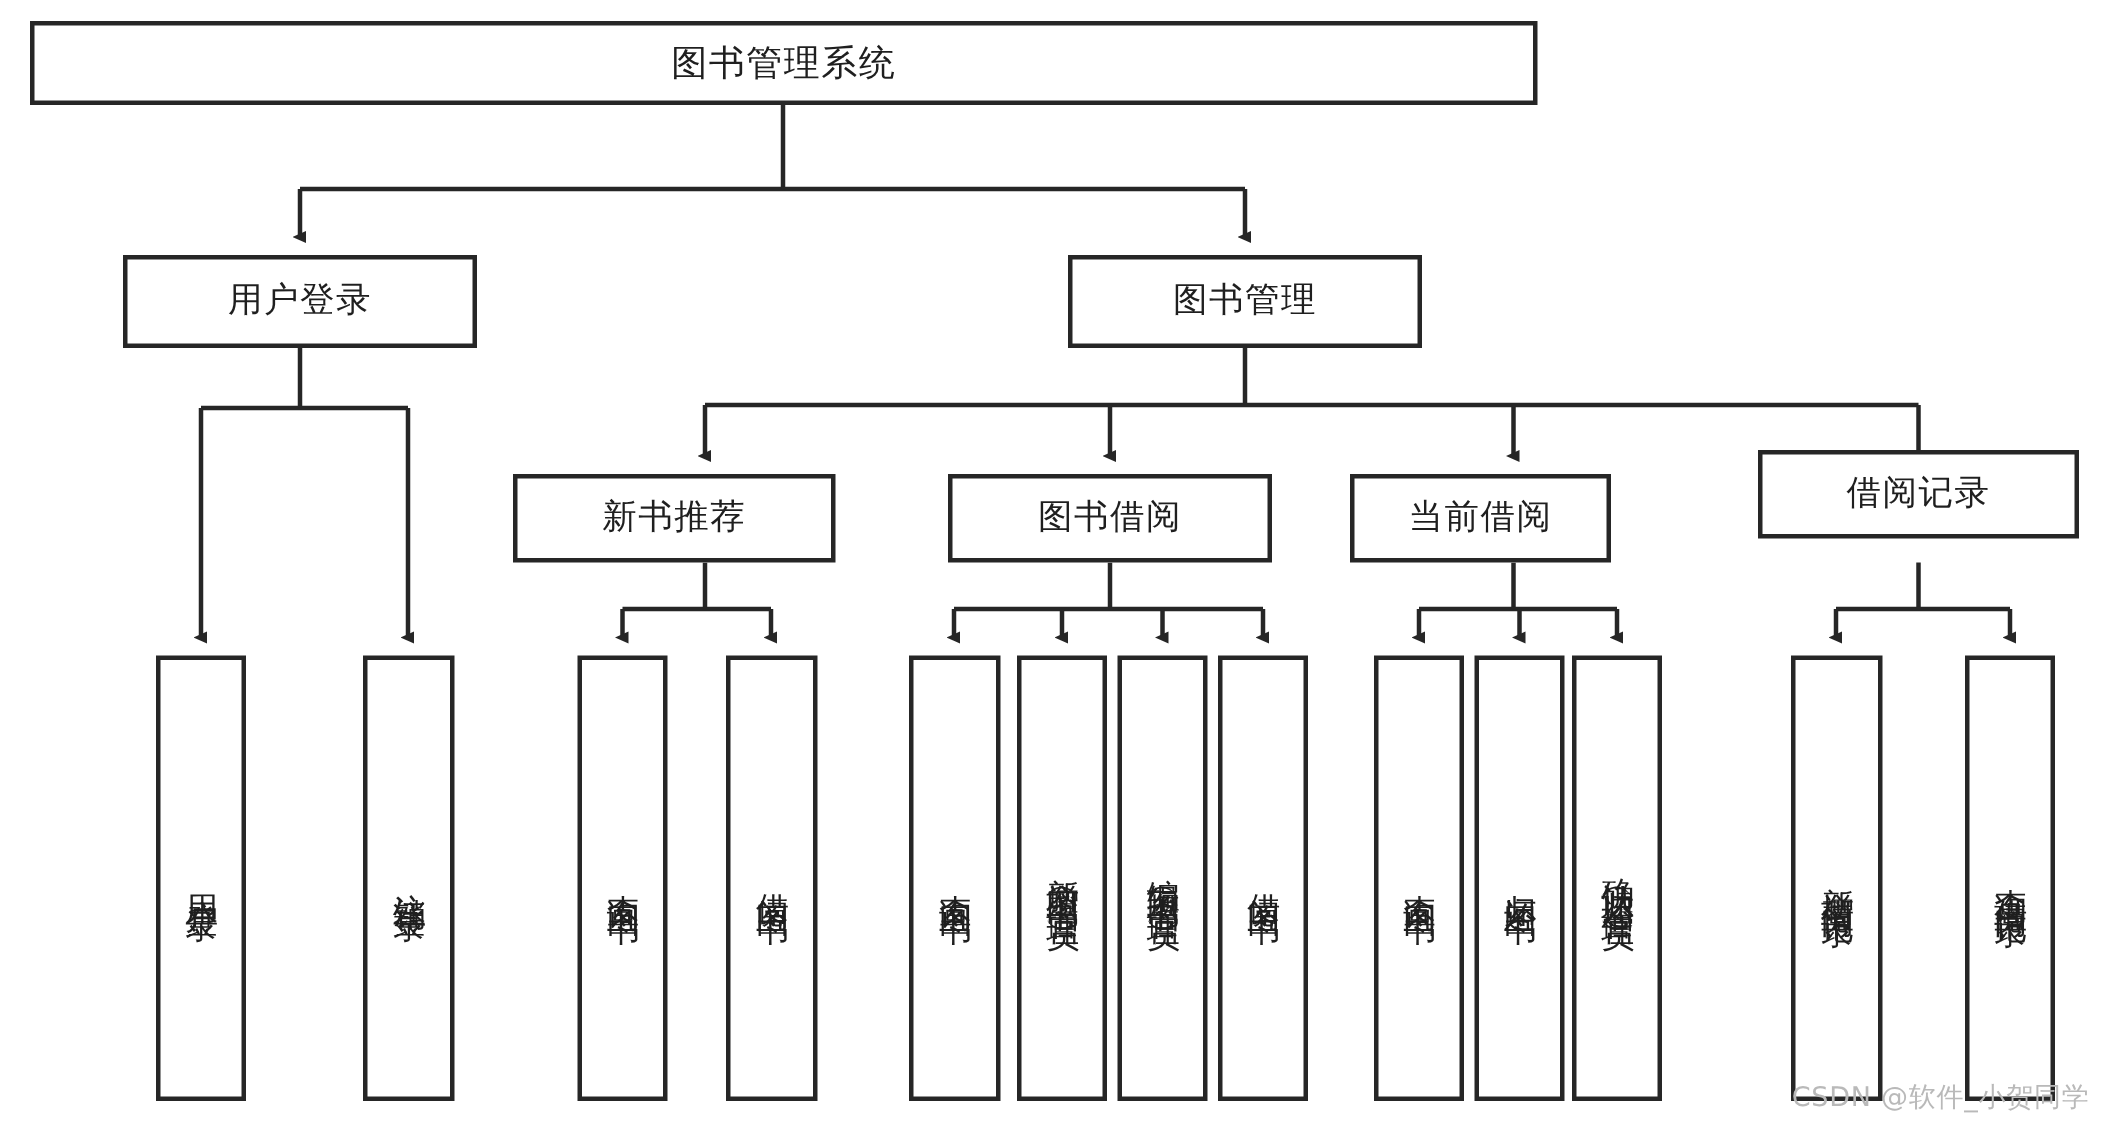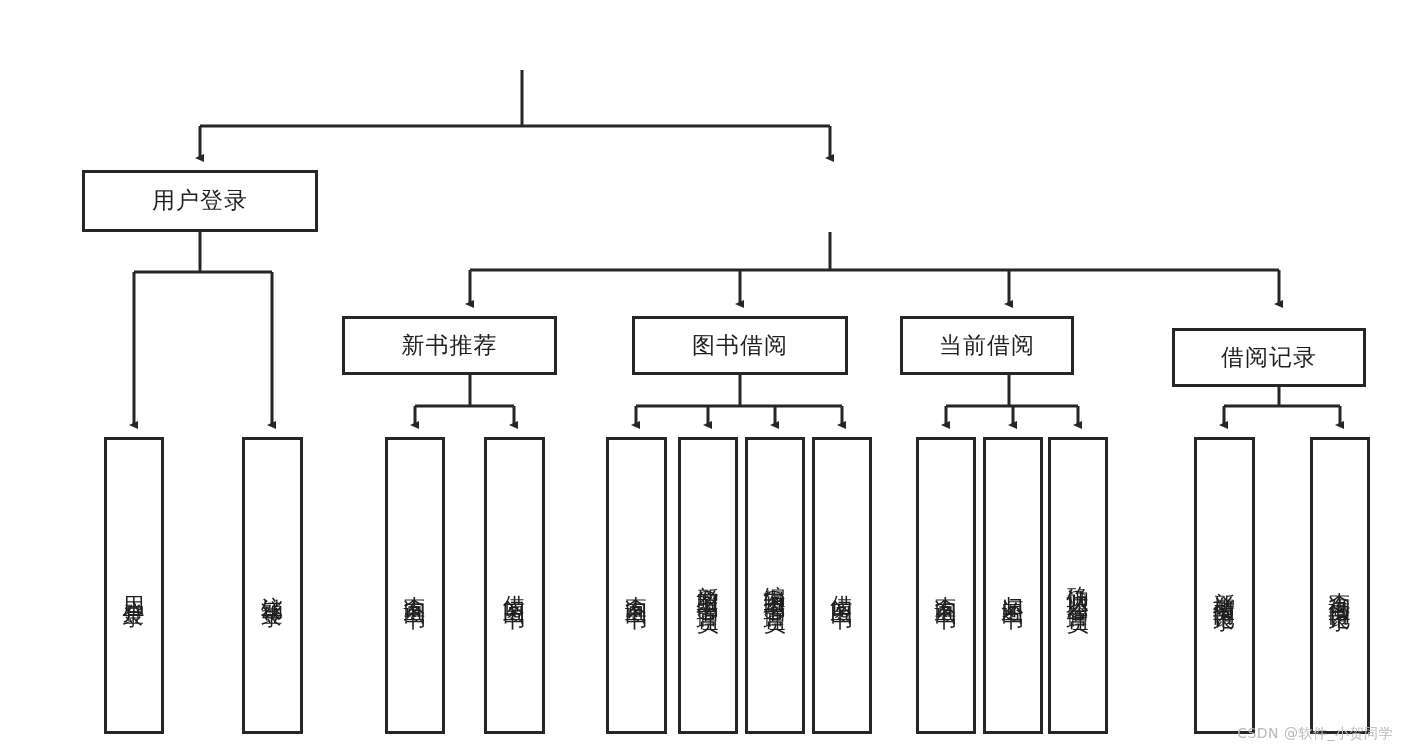--- a/index.html
+++ b/index.html
@@ -52,21 +52,21 @@
     max-height: 282px;
   }
   .node.root .node-label {
     font-size: 24px;
   }
   #watermark {
     position: absolute;
     right: 12px;
     bottom: 4px;
     color: #b9b9b9;
-    font-size: 14px;
+    font-size: 18px;
     letter-spacing: 0.5px;
     z-index: 5;
     white-space: nowrap;
     pointer-events: none;
   }
 </style>
 </head>
 <body>
 
 <div id="diagram-root">
@@ -114,35 +114,41 @@
       <path d="M1013,406 L1013,425" marker-end="url(#arrow)"></path>
       <path d="M1078,406 L1078,425" marker-end="url(#arrow)"></path>
 
       <path d="M1279,375 L1279,406"></path>
       <path d="M1224,406 L1340,406"></path>
       <path d="M1224,406 L1224,425" marker-end="url(#arrow)"></path>
       <path d="M1340,406 L1340,425" marker-end="url(#arrow)"></path>
     </g>
   </svg>
 
+  <div class="node root" style="left:20px;top:14px;width:1005px;height:56px;">
+    <span class="node-label">图书管理系统</span>
+  </div>
 
   <div class="node" style="left:82px;top:170px;width:236px;height:62px;">
     <span class="node-label">用户登录</span>
+  </div>
+  <div class="node" style="left:712px;top:170px;width:236px;height:62px;">
+    <span class="node-label">图书管理</span>
   </div>
 
   <div class="node" style="left:342px;top:316px;width:215px;height:59px;">
     <span class="node-label">新书推荐</span>
   </div>
   <div class="node" style="left:632px;top:316px;width:216px;height:59px;">
     <span class="node-label">图书借阅</span>
   </div>
   <div class="node" style="left:900px;top:316px;width:174px;height:59px;">
     <span class="node-label">当前借阅</span>
   </div>
-  <div class="node" style="left:1172px;top:328px;width:194px;height:59px;">
+  <div class="node" style="left:1172px;top:300px;width:214px;height:59px;">
     <span class="node-label">借阅记录</span>
   </div>
 
   <div class="node leaf" style="left:104px;top:437px;width:60px;height:297px;">
     <span class="node-label">用户登录</span>
   </div>
   <div class="node leaf" style="left:242px;top:437px;width:61px;height:297px;">
     <span class="node-label">注销登录</span>
   </div>
   <div class="node leaf" style="left:385px;top:437px;width:60px;height:297px;">

